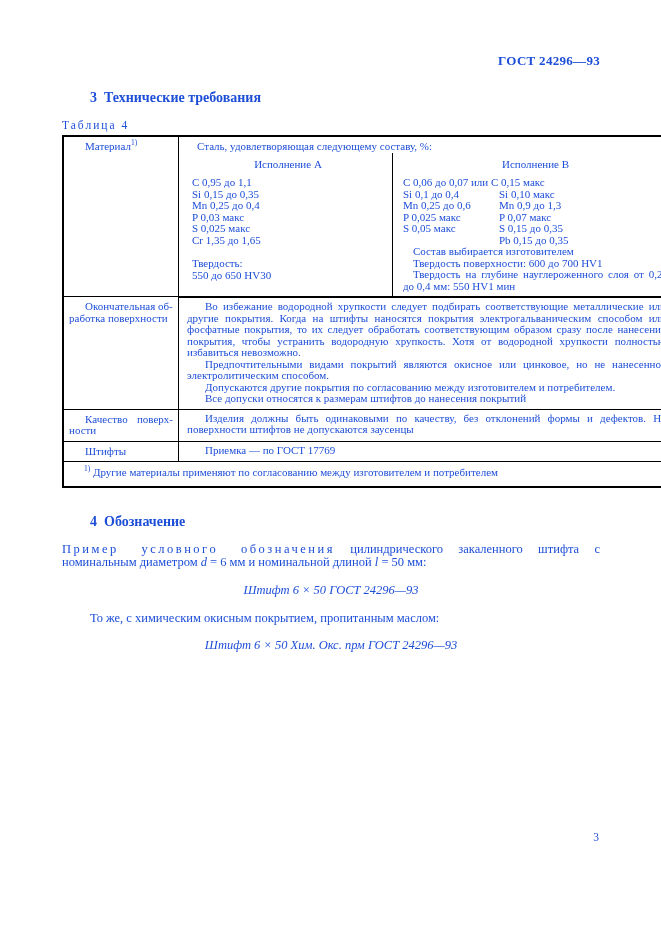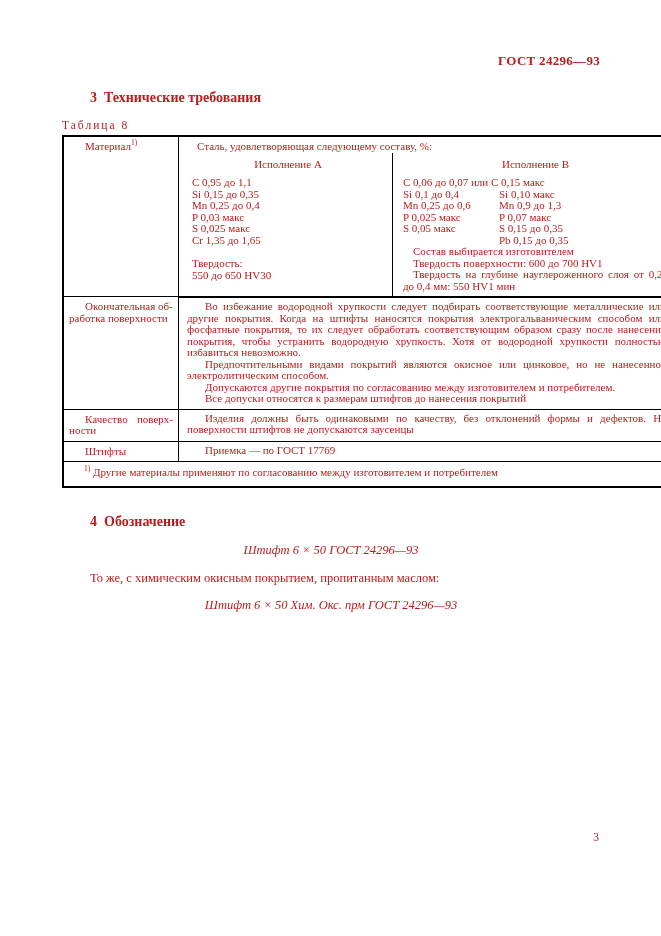--- a/index.html
+++ b/index.html
@@ -1,21 +1,21 @@
 <!DOCTYPE html>
 <html><head>
 <meta charset="utf-8">
 <style>
   * { box-sizing: border-box; }
   html, body { margin: 0; padding: 0; background: #ffffff; }
   .page {
     position: relative;
     width: 661px; height: 936px;
     background: #ffffff;
-    color: #b91c1c;
+    color: #1d4ed8;
     font-family: "Liberation Serif", serif;
     overflow: hidden;
   }
   .doc-header {
     padding-top: 53px;
     margin-right: 61px;
     text-align: right;
     font-weight: 700;
     font-size: 13px;
     letter-spacing: 0.3px;
@@ -93,21 +93,21 @@
 </head>
 <body>
 
 <div class="page">
 
   <div class="doc-header">ГОСТ 24296—93</div>
 
   <h2 class="sec-heading sec3">3  Технические требования</h2>
 
 
-  <div class="tcaption">Таблица 8</div>
+  <div class="tcaption">Таблица 4</div>
 
   <div class="gtable">
 
     <div class="trow">
       <div class="tlabel">
         <span class="lab-line ind"><span>Материал</span><sup>1)</sup></span>
       </div>
       <div class="tcontent">
         <div class="steel-header">Сталь, удовлетворяющая следующему составу, %:</div>
         <div class="exec-cols">
@@ -189,20 +189,28 @@
 
     <div class="tfootnote">
       <sup>1)</sup>
       <span>Другие материалы применяют по согласованию между изготовителем и потребителем</span>
     </div>
 
   </div>
 
   <h2 class="sec-heading sec4">4  Обозначение</h2>
 
+  <p class="body-par example">
+    <span class="spaced">Пример условного обозначения</span>
+    <span>цилиндрического закаленного штифта с номинальным диаметром</span>
+    <i>d</i>
+    <span>= 6  мм и номинальной длиной</span>
+    <i>l</i>
+    <span>= 50  мм:</span>
+  </p>
 
   <p class="designation">Штифт 6 × 50 ГОСТ 24296—93</p>
 
   <p class="body-par tozhe">То же, с химическим окисным покрытием, пропитанным маслом:</p>
 
   <p class="designation">Штифт 6 × 50 Хим. Окс. прм ГОСТ 24296—93</p>
 
   <div class="page-number">3</div>
 
 </div>

